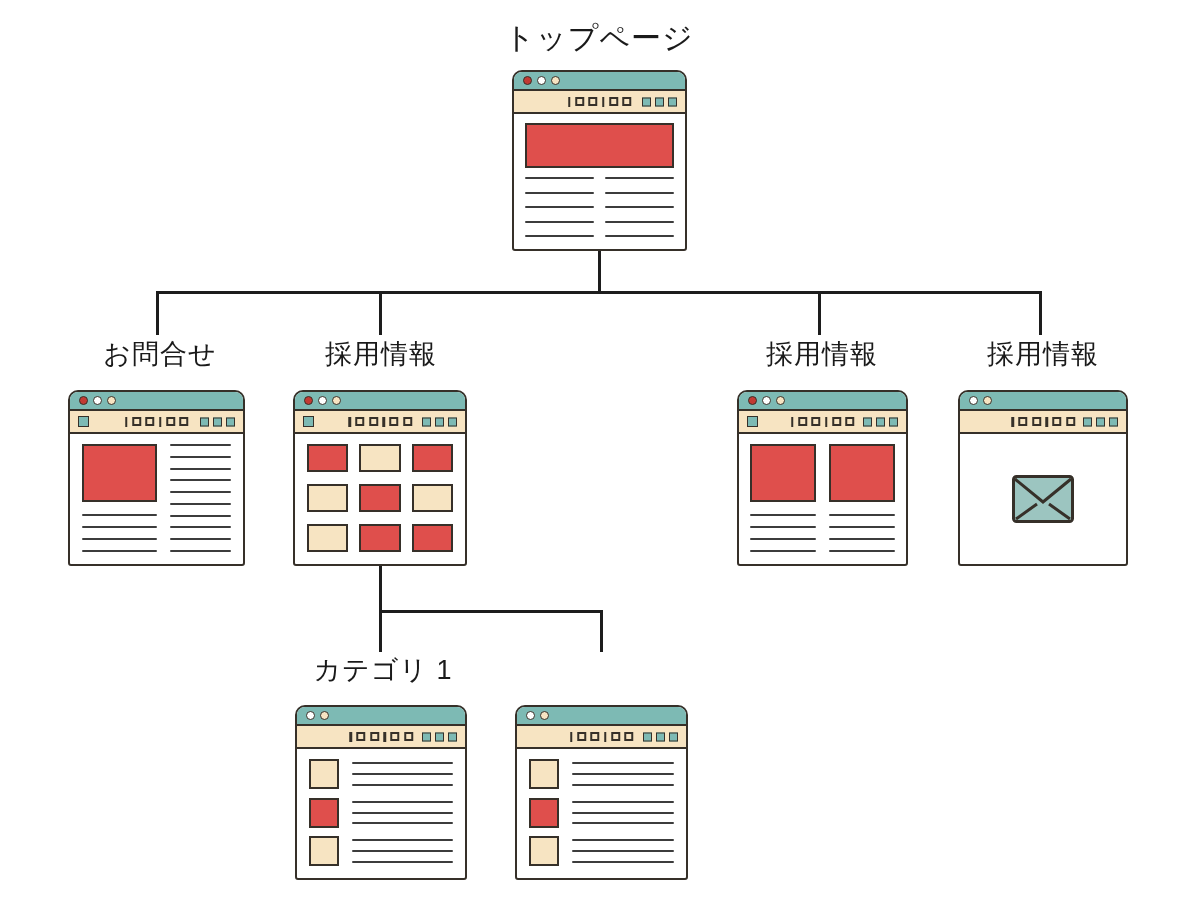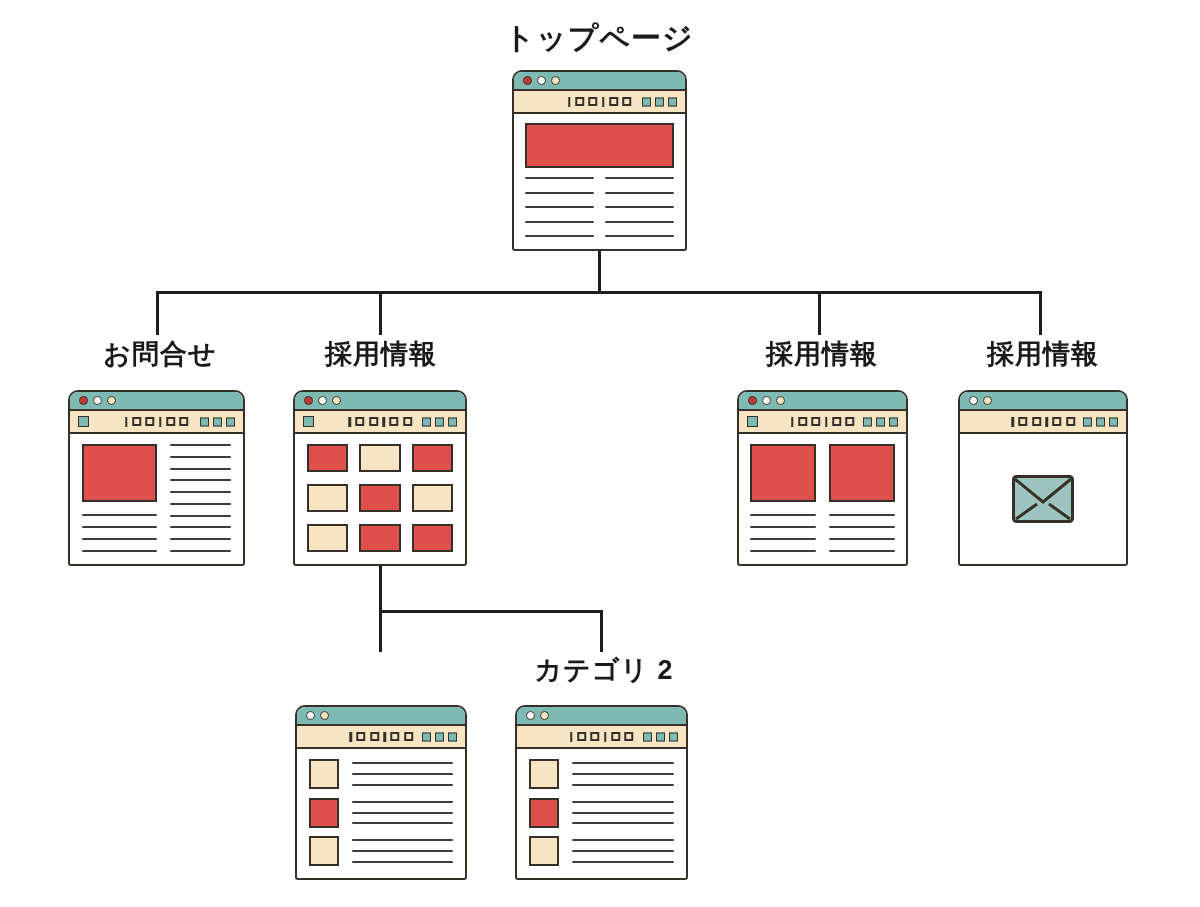--- a/index.html
+++ b/index.html
@@ -15,21 +15,21 @@
   #conn-drop-product{left:379px;top:291px;width:3px;height:44px;}
   #conn-drop-recruit{left:818px;top:291px;width:3px;height:44px;}
   #conn-drop-contact{left:1039px;top:291px;width:3px;height:44px;}
   #conn-stem-product{left:379px;top:566px;width:3px;height:47px;}
   #conn-hbar2{left:379px;top:610px;width:224px;height:3px;}
   #conn-drop-cat1{left:379px;top:610px;width:3px;height:42px;}
   #conn-drop-cat2{left:600px;top:610px;width:3px;height:42px;}
   
   .nlabel{
     position:absolute;transform:translateX(-50%);
-    font-weight:700;font-size:27px;color:var(--text);
+    font-weight:400;font-size:27px;color:var(--text);
     white-space:nowrap;letter-spacing:1px;
   }
   #label-top{left:599px;top:18px;font-size:30px;}
   #label-company{left:160px;top:336px;}
   #label-product{left:381px;top:336px;}
   #label-recruit{left:822px;top:336px;}
   #label-contact{left:1043px;top:336px;}
   #label-cat1{left:383px;top:652px;}
   #label-cat2{left:604px;top:652px;}
   
@@ -109,21 +109,21 @@
   <div class="conn" id="conn-stem-product"></div>
   <div class="conn" id="conn-hbar2"></div>
   <div class="conn" id="conn-drop-cat1"></div>
   <div class="conn" id="conn-drop-cat2"></div>
 
   <div class="nlabel" id="label-top">トップページ</div>
   <div class="nlabel" id="label-company">お問合せ</div>
   <div class="nlabel" id="label-product">採用情報</div>
   <div class="nlabel" id="label-recruit">採用情報</div>
   <div class="nlabel" id="label-contact">採用情報</div>
-  <div class="nlabel" id="label-cat2">カテゴリ 2</div>
+  <div class="nlabel" id="label-cat1">カテゴリ 1</div>
 
   <div class="window" id="win-top">
       <div class="titlebar">
         <div class="dots">
           <div class="dot" style="background: rgb(194, 58, 51);"></div>
           <div class="dot" style="background: rgb(255, 255, 255);"></div>
           <div class="dot" style="background: rgb(247, 228, 194);"></div>
         </div>
       </div>
       <div class="addressbar">

